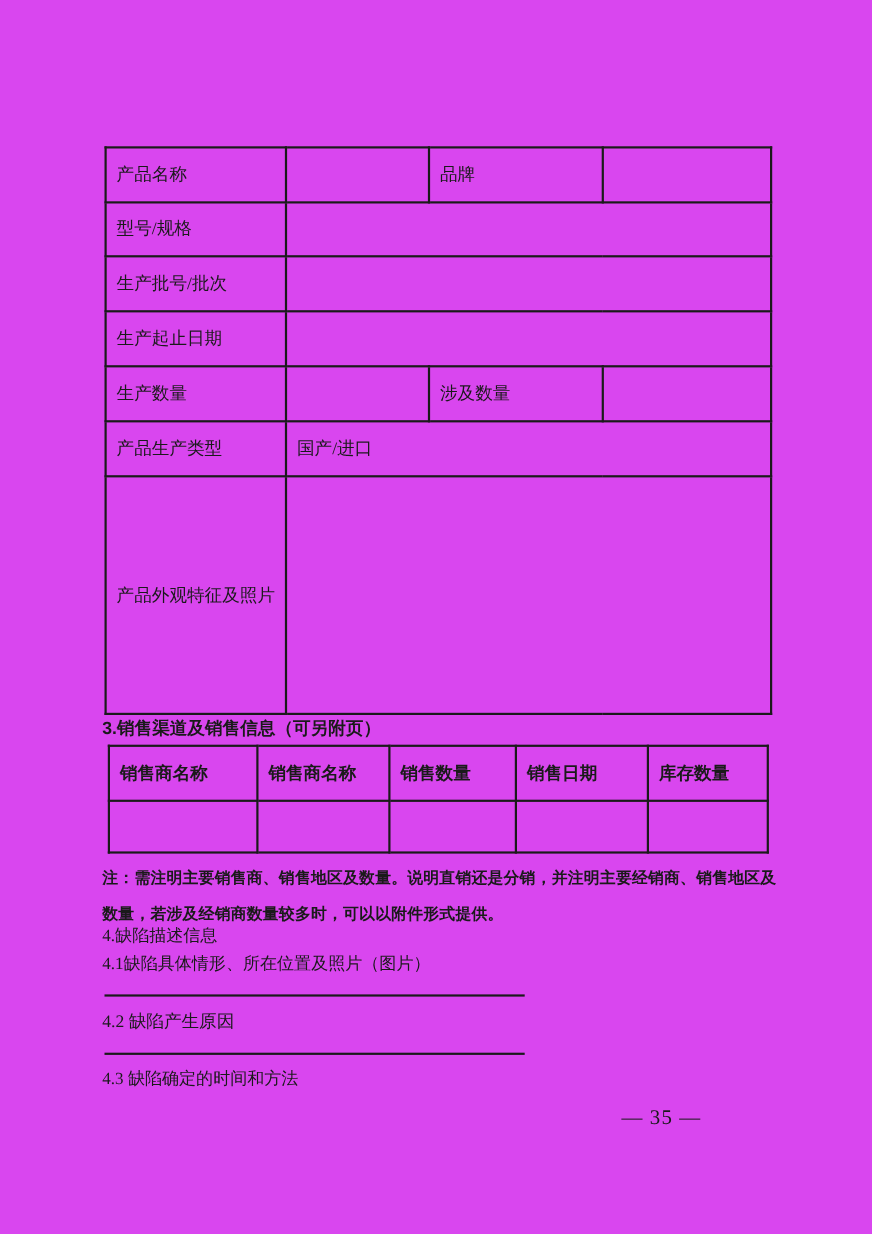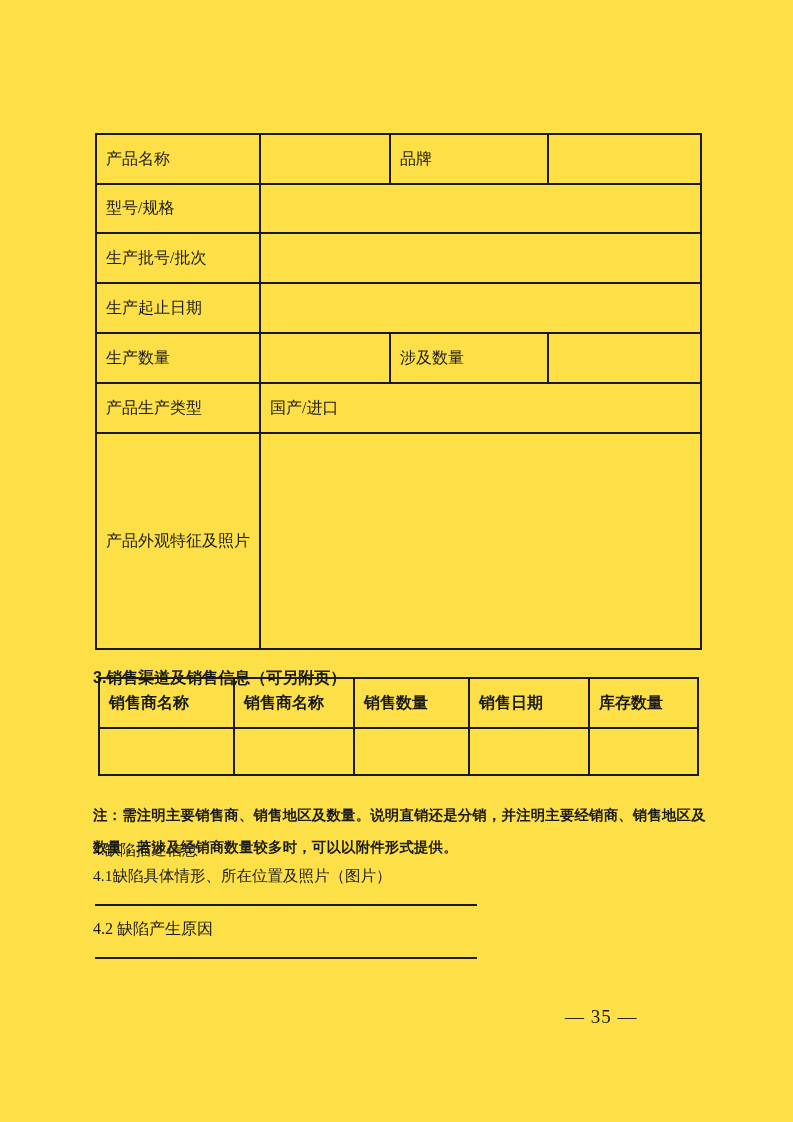--- a/index.html
+++ b/index.html
@@ -4,35 +4,34 @@
 <style>
   html, body {
     margin: 0;
     padding: 0;
     background: #ffffff;
   }
   .page {
     position: relative;
     width: 793px;
     height: 1122px;
-    background: #fde047;
+    background: #d946ef;
     overflow: hidden;
     color: #1a1a1a;
     font-family: "Liberation Serif", "DejaVu Serif", serif;
   }
   
   .song {
     font-family: "Liberation Serif", "DejaVu Serif", serif;
     font-weight: normal;
   }
   
   .hei {
     font-family: "Liberation Sans", "DejaVu Sans", sans-serif;
     font-weight: 600;
-    margin-top: 16px;
   }
   table.form {
     position: absolute;
     border-collapse: collapse;
     table-layout: fixed;
   }
   table.form td, table.form th {
     border: 2px solid #1a1a1a;
     vertical-align: middle;
     padding: 0 0 0 9px;
@@ -183,16 +182,17 @@
     </tbody>
   </table>
 
   <div class="abs note hei">注：需注明主要销售商、销售地区及数量。说明直销还是分销，并注明主要经销商、销售地区及数量，若涉及经销商数量较多时，可以以附件形式提供。</div>
 
   <div class="abs heading4 song">4.缺陷描述信息</div>
   <div class="abs item41 song">4.1缺陷具体情形、所在位置及照片（图片）</div>
   <div class="abs answer-line line1"></div>
   <div class="abs item42 song">4.2 缺陷产生原因</div>
   <div class="abs answer-line line2"></div>
+  <div class="abs item43 song">4.3 缺陷确定的时间和方法</div>
 
   <div class="abs page-number">— 35 —</div>
 
 </div>
 
 </body></html>

